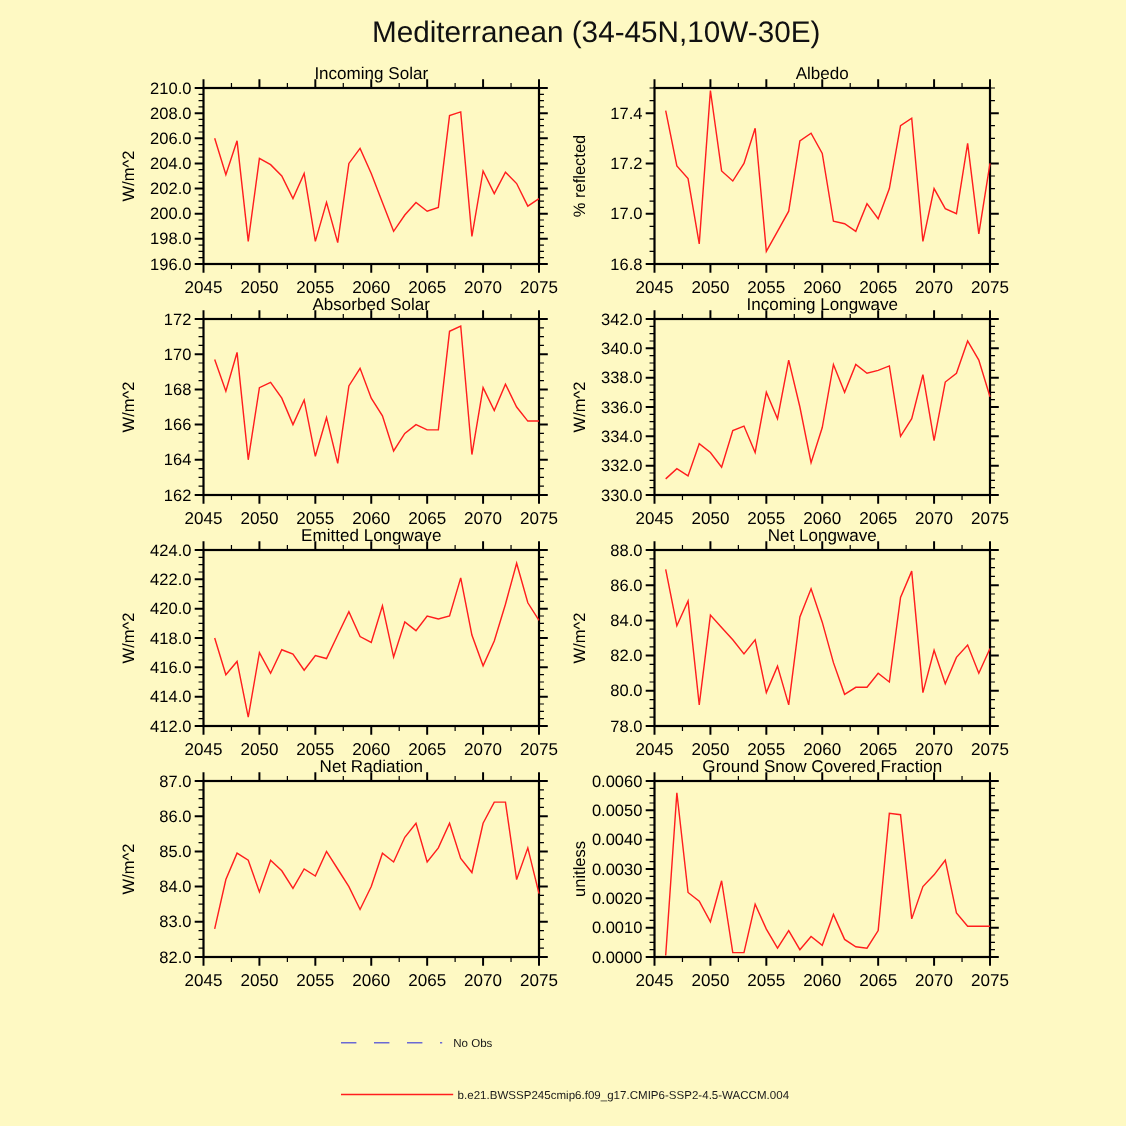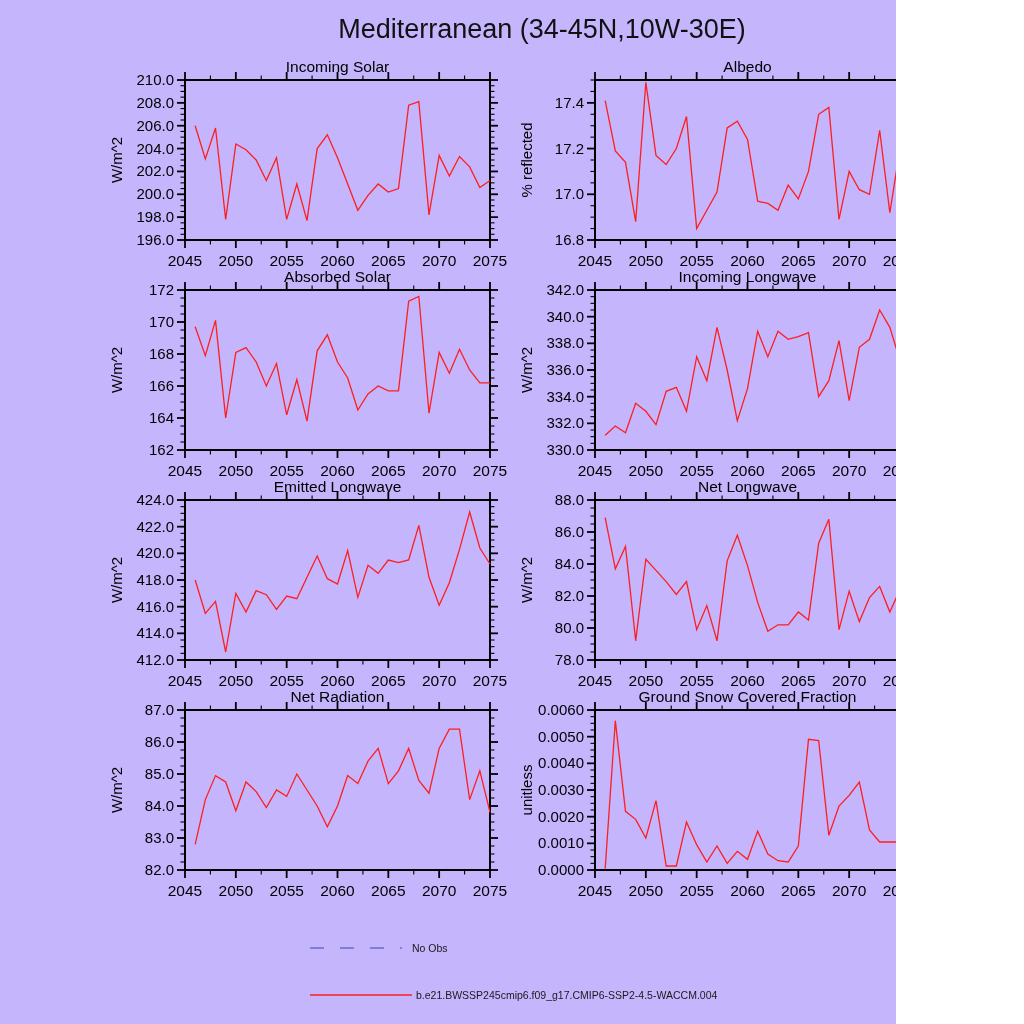--- a/index.html
+++ b/index.html
@@ -1,17 +1,17 @@
 <!DOCTYPE html>
 <html><head>
 <meta charset="utf-8">
 <style>
   html,body{margin:0;padding:0;background:#ffffff;}
   #figure{
-    position:relative;width:896px;height:1024px;background:#c4b5fd;
+    position:relative;width:1024px;height:1024px;background:#fef9c3;
     font-family:"Liberation Sans", sans-serif;color:#000;overflow:hidden;
   }
   #figure-title{
     position:absolute;top:14px;left:542px;transform:translateX(-50%);
     font-size:27px;white-space:nowrap;color:#111;
   }
   .panel-svg{position:absolute;}
   svg text{fill:#000;}
   .frame{fill:none;stroke:#000;stroke-width:2;}
   .tick-major{stroke:#000;stroke-width:1.8;}

